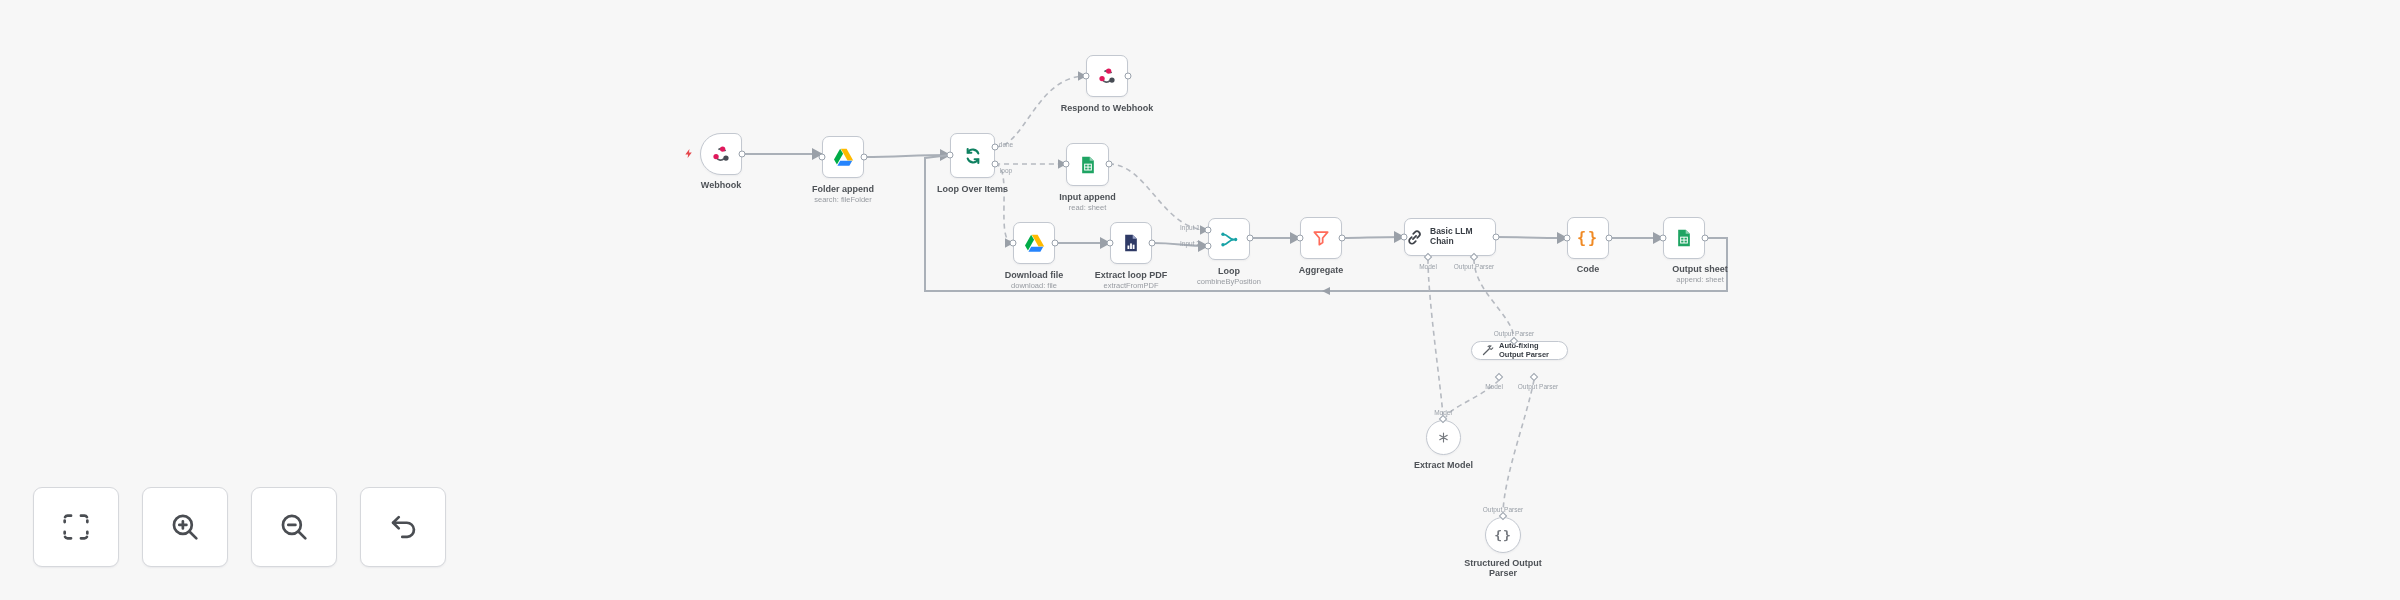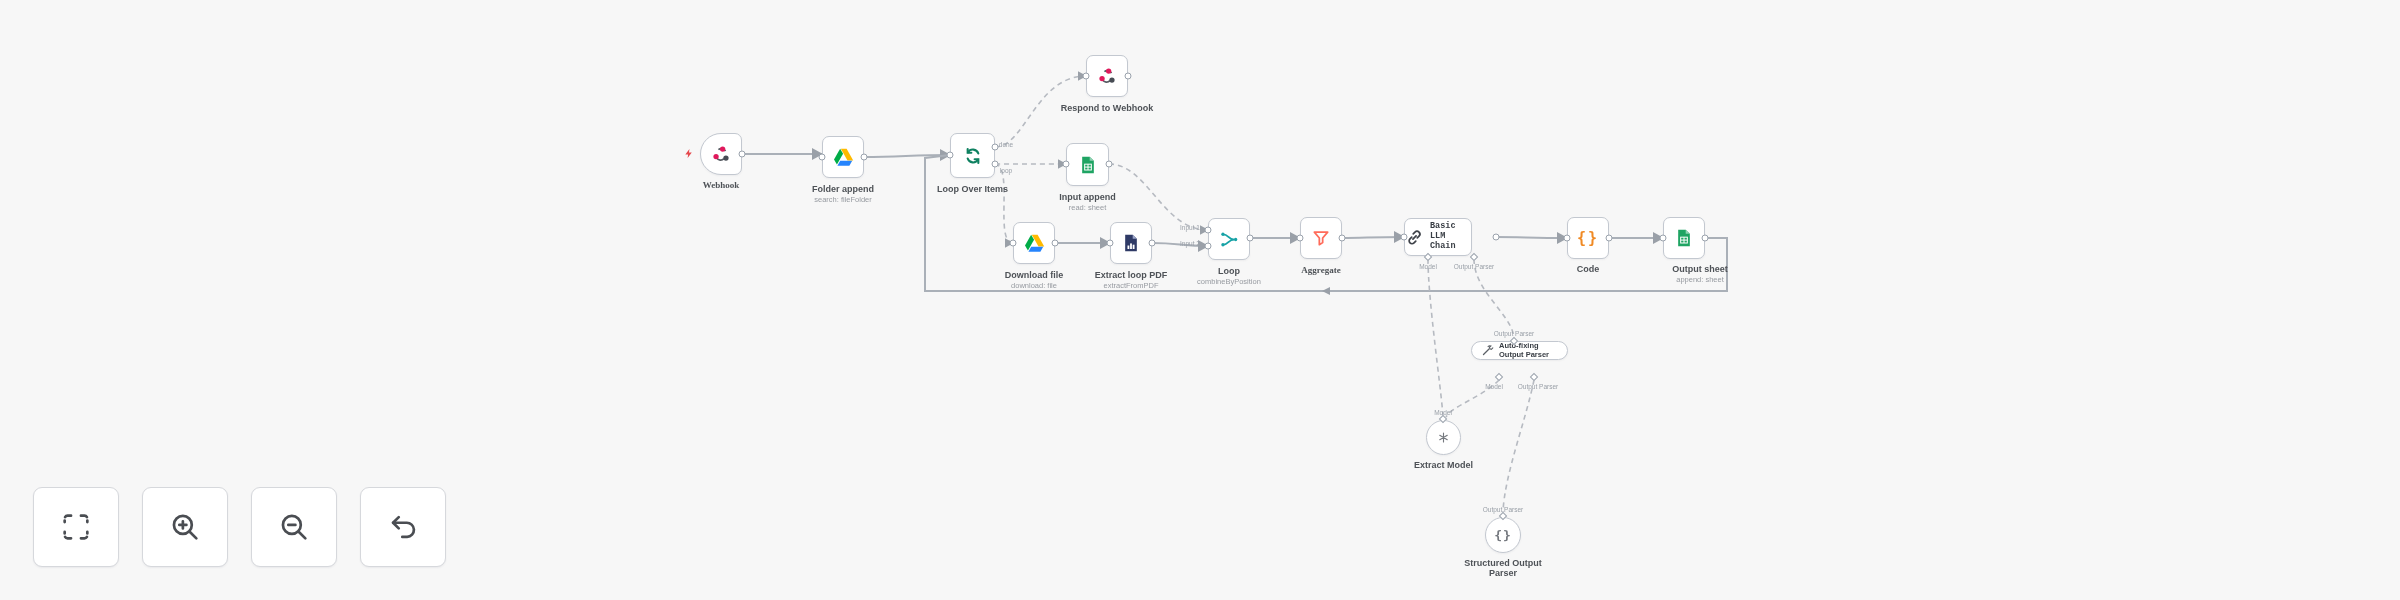--- a/index.html
+++ b/index.html
@@ -67,21 +67,21 @@
         <div class="icon">
           <svg viewBox="0 0 24 24" width="22" height="22">
             <path d="M7.2 16.2a5 5 0 0 0 8 .8" stroke="#565b62" stroke-width="2" fill="none"></path>
             <path d="M9.2 7.2a5 5 0 0 1 7.6 1.6" stroke="#565b62" stroke-width="2" fill="none"></path>
             <circle cx="6.6" cy="14.8" r="2.9" fill="#E0195C"></circle>
             <circle cx="13.8" cy="6.6" r="2.9" fill="#E0195C"></circle>
             <circle cx="17.4" cy="16.4" r="2.9" fill="#474c54"></circle>
           </svg>
         </div>
       </div>
-      <div class="nodelabel" style="left: 721px; top: 180px; font-family: Liberation Serif, serif;">
+      <div class="nodelabel" style="left: 721px; top: 180px;">
         <span class="t">Webhook</span>
       </div>
       <div class="node regular" style="left: 822px; top: 136px; width: 42px; height: 42px;">
         <div class="icon">
           <svg viewBox="0 0 24 22" width="21" height="19">
             <path fill="#FFBA00" d="M15.6 1H8.9l7.7 13.4h6.7z"></path>
             <path fill="#00AC47" d="M8.1 1 1 13.4l3.4 5.8 7.1-12.4z"></path>
             <path fill="#2684FC" d="M4.9 20.6h13.9l3.3-5.7H8.2z"></path>
           </svg>
         </div>
@@ -173,24 +173,24 @@
         <span class="t">Loop</span>
         <span class="s">combineByPosition</span>
       </div>
       <div class="node regular" style="left: 1300px; top: 217px; width: 42px; height: 42px;">
         <div class="icon">
           <svg viewBox="0 0 24 24" width="20" height="20">
             <path d="M4 5h16l-6 7v5.5l-4 2.5v-8z" fill="none" stroke="#FF6B5A" stroke-width="2.1" stroke-linejoin="round"></path>
           </svg>
         </div>
       </div>
-      <div class="nodelabel" style="left: 1321px; top: 265px; font-family: Liberation Serif, serif;">
+      <div class="nodelabel" style="left: 1321px; top: 265px;">
         <span class="t">Aggregate</span>
       </div>
-      <div class="node wide" style="left: 1404px; top: 218px; width: 68px; height: 38px; font-family: Liberation Mono, monospace;">
+      <div class="node wide" style="left: 1404px; top: 218px; width: 92px; height: 38px;">
         <div class="icon">
           <svg viewBox="0 0 24 24" width="19" height="19" fill="none" stroke="#3f434a" stroke-width="2.2" stroke-linecap="round">
             <path d="M10 14l4-4"></path>
             <path d="M8.5 11.5 6.3 13.7a3.6 3.6 0 0 0 5.1 5.1l2.2-2.2"></path>
             <path d="M15.5 12.5l2.2-2.2a3.6 3.6 0 0 0-5.1-5.1l-2.2 2.2"></path>
           </svg>
         </div>
         <div class="inner-label">Basic LLM Chain</div>
       </div>
       <div class="node regular" style="left: 1567px; top: 217px; width: 42px; height: 42px;">

